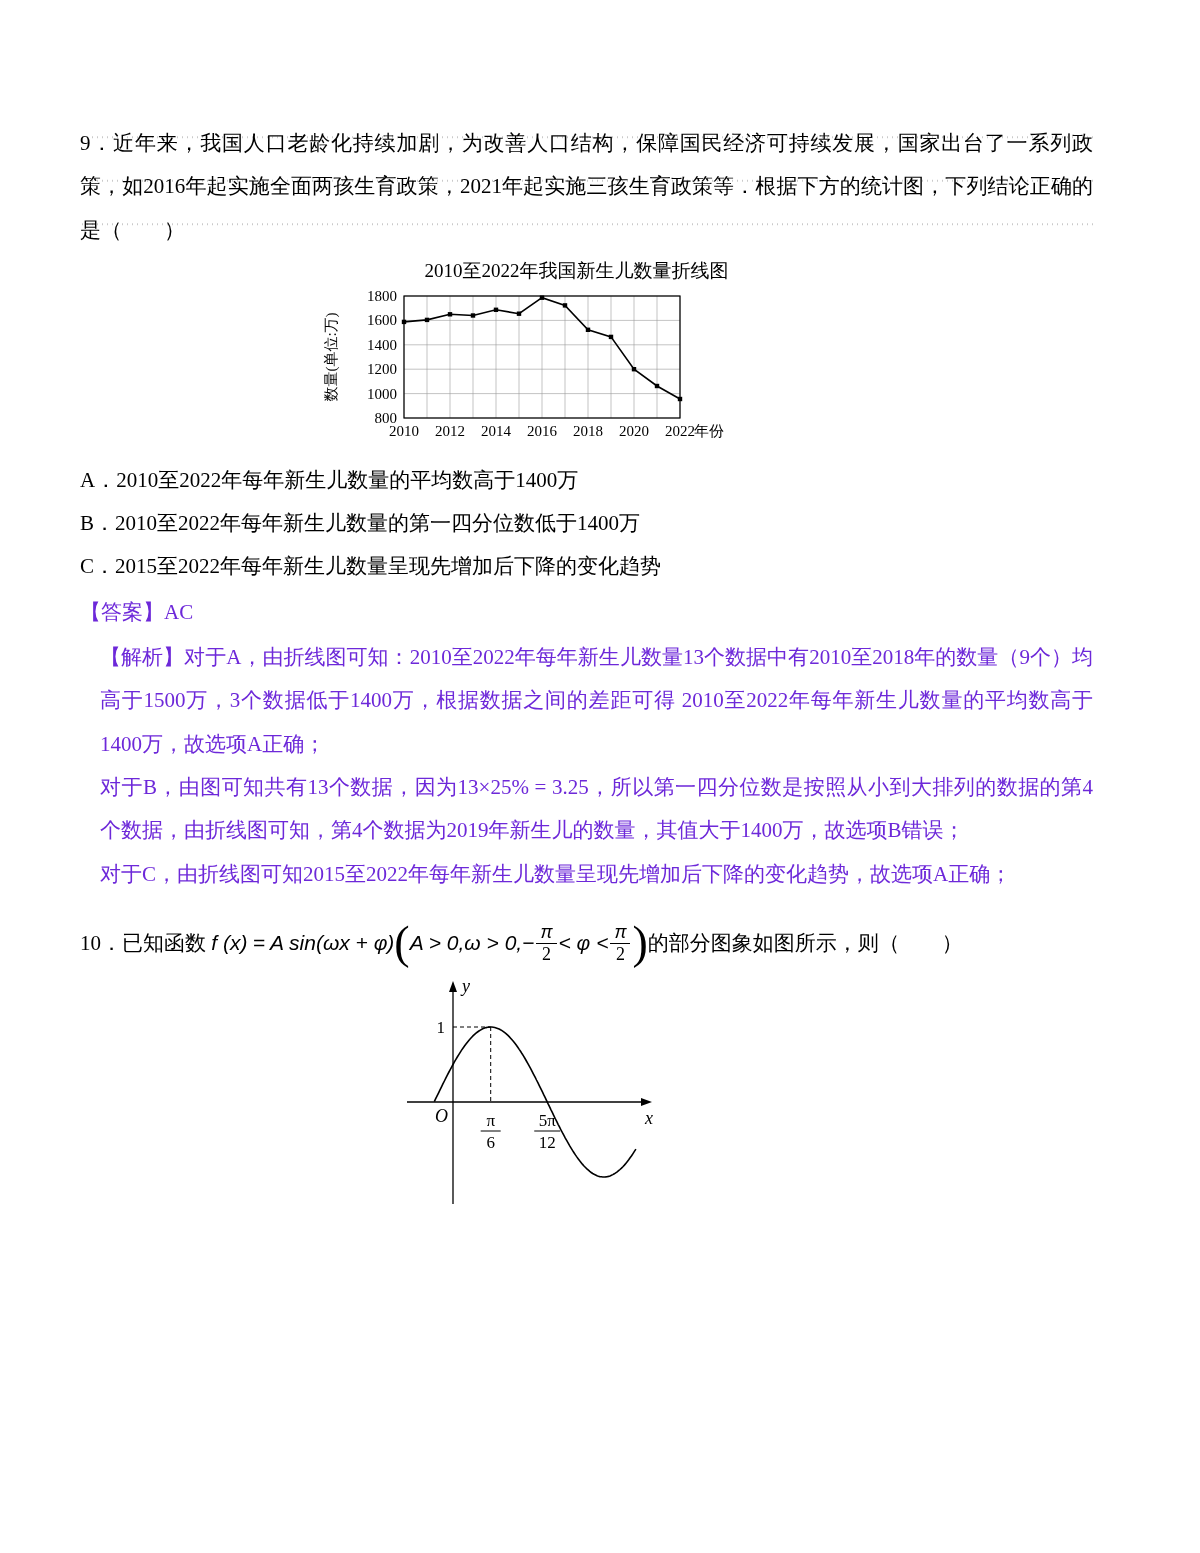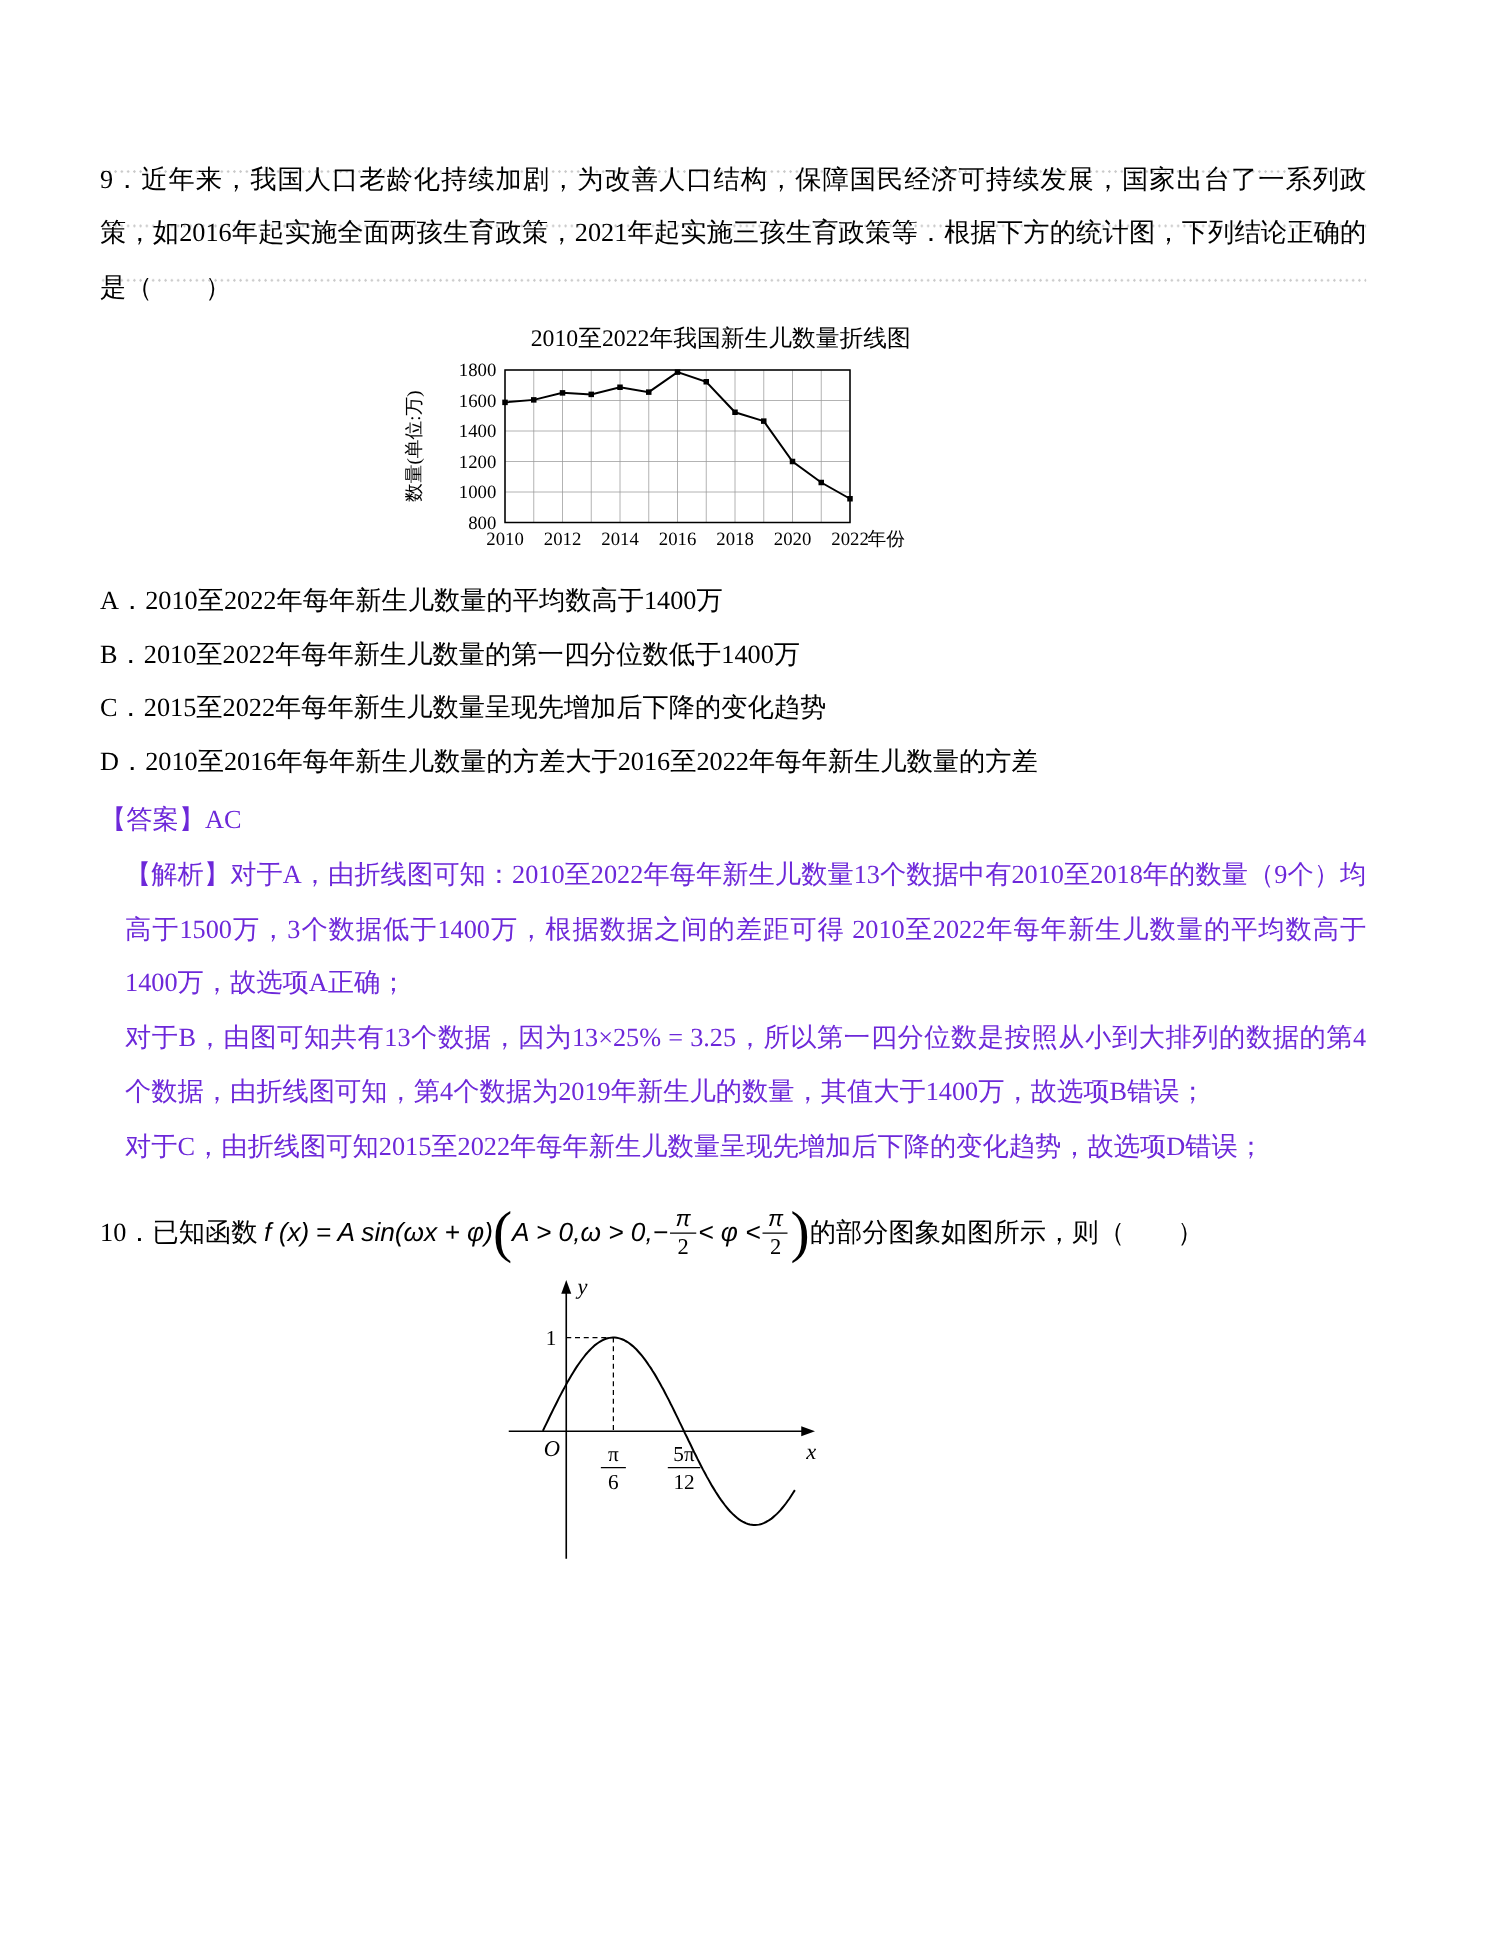--- a/index.html
+++ b/index.html
@@ -109,29 +109,28 @@
             <rect class="pt" x="334.8" y="97.8" width="4.4" height="4.4"></rect>
             <rect class="pt" x="357.8" y="110.8" width="4.4" height="4.4"></rect>
           </svg>
       </div>
     </div>
 
     <div>
       <p class="option"><span>A．</span><span>2010至2022年每年新生儿数量的平均数高于1400万</span></p>
       <p class="option"><span>B．</span><span>2010至2022年每年新生儿数量的第一四分位数低于1400万</span></p>
       <p class="option"><span>C．</span><span>2015至2022年每年新生儿数量呈现先增加后下降的变化趋势</span></p>
-      <p class="option"><span>D．</span><span>2010至2016年每年新生儿数量的方差大于2016至2022年每年新生儿数量的方差</span></p>
     </div>
 
     <p class="answer red"><span>【答案】</span><span>AC</span></p>
 
     <div class="analysis-block">
       <p class="ana red">【解析】对于A，由折线图可知：2010至2022年每年新生儿数量13个数据中有2010至2018年的数量（9个）均高于1500万，3个数据低于1400万，根据数据之间的差距可得 2010至2022年每年新生儿数量的平均数高于1400万，故选项A正确；</p>
       <p class="ana red">对于B，由图可知共有13个数据，因为13×25% = 3.25，所以第一四分位数是按照从小到大排列的数据的第4个数据，由折线图可知，第4个数据为2019年新生儿的数量，其值大于1400万，故选项B错误；</p>
-      <p class="ana red">对于C，由折线图可知2015至2022年每年新生儿数量呈现先增加后下降的变化趋势，故选项D错误；</p>
+      <p class="ana red">对于C，由折线图可知2015至2022年每年新生儿数量呈现先增加后下降的变化趋势，故选项A正确；</p>
     </div>
   </section>
 
   <section>
     <p class="stem q10-stem">
       <span>10．</span><span>已知函数</span>
       <span class="math">f (x)</span>
       <span class="math">= A sin(ωx + φ)</span><span class="bigparen">(</span><span class="math">A &gt; 0,ω &gt; 0,−</span><span class="frac">
           <span class="num math">π</span>
           <span class="den">2</span>

